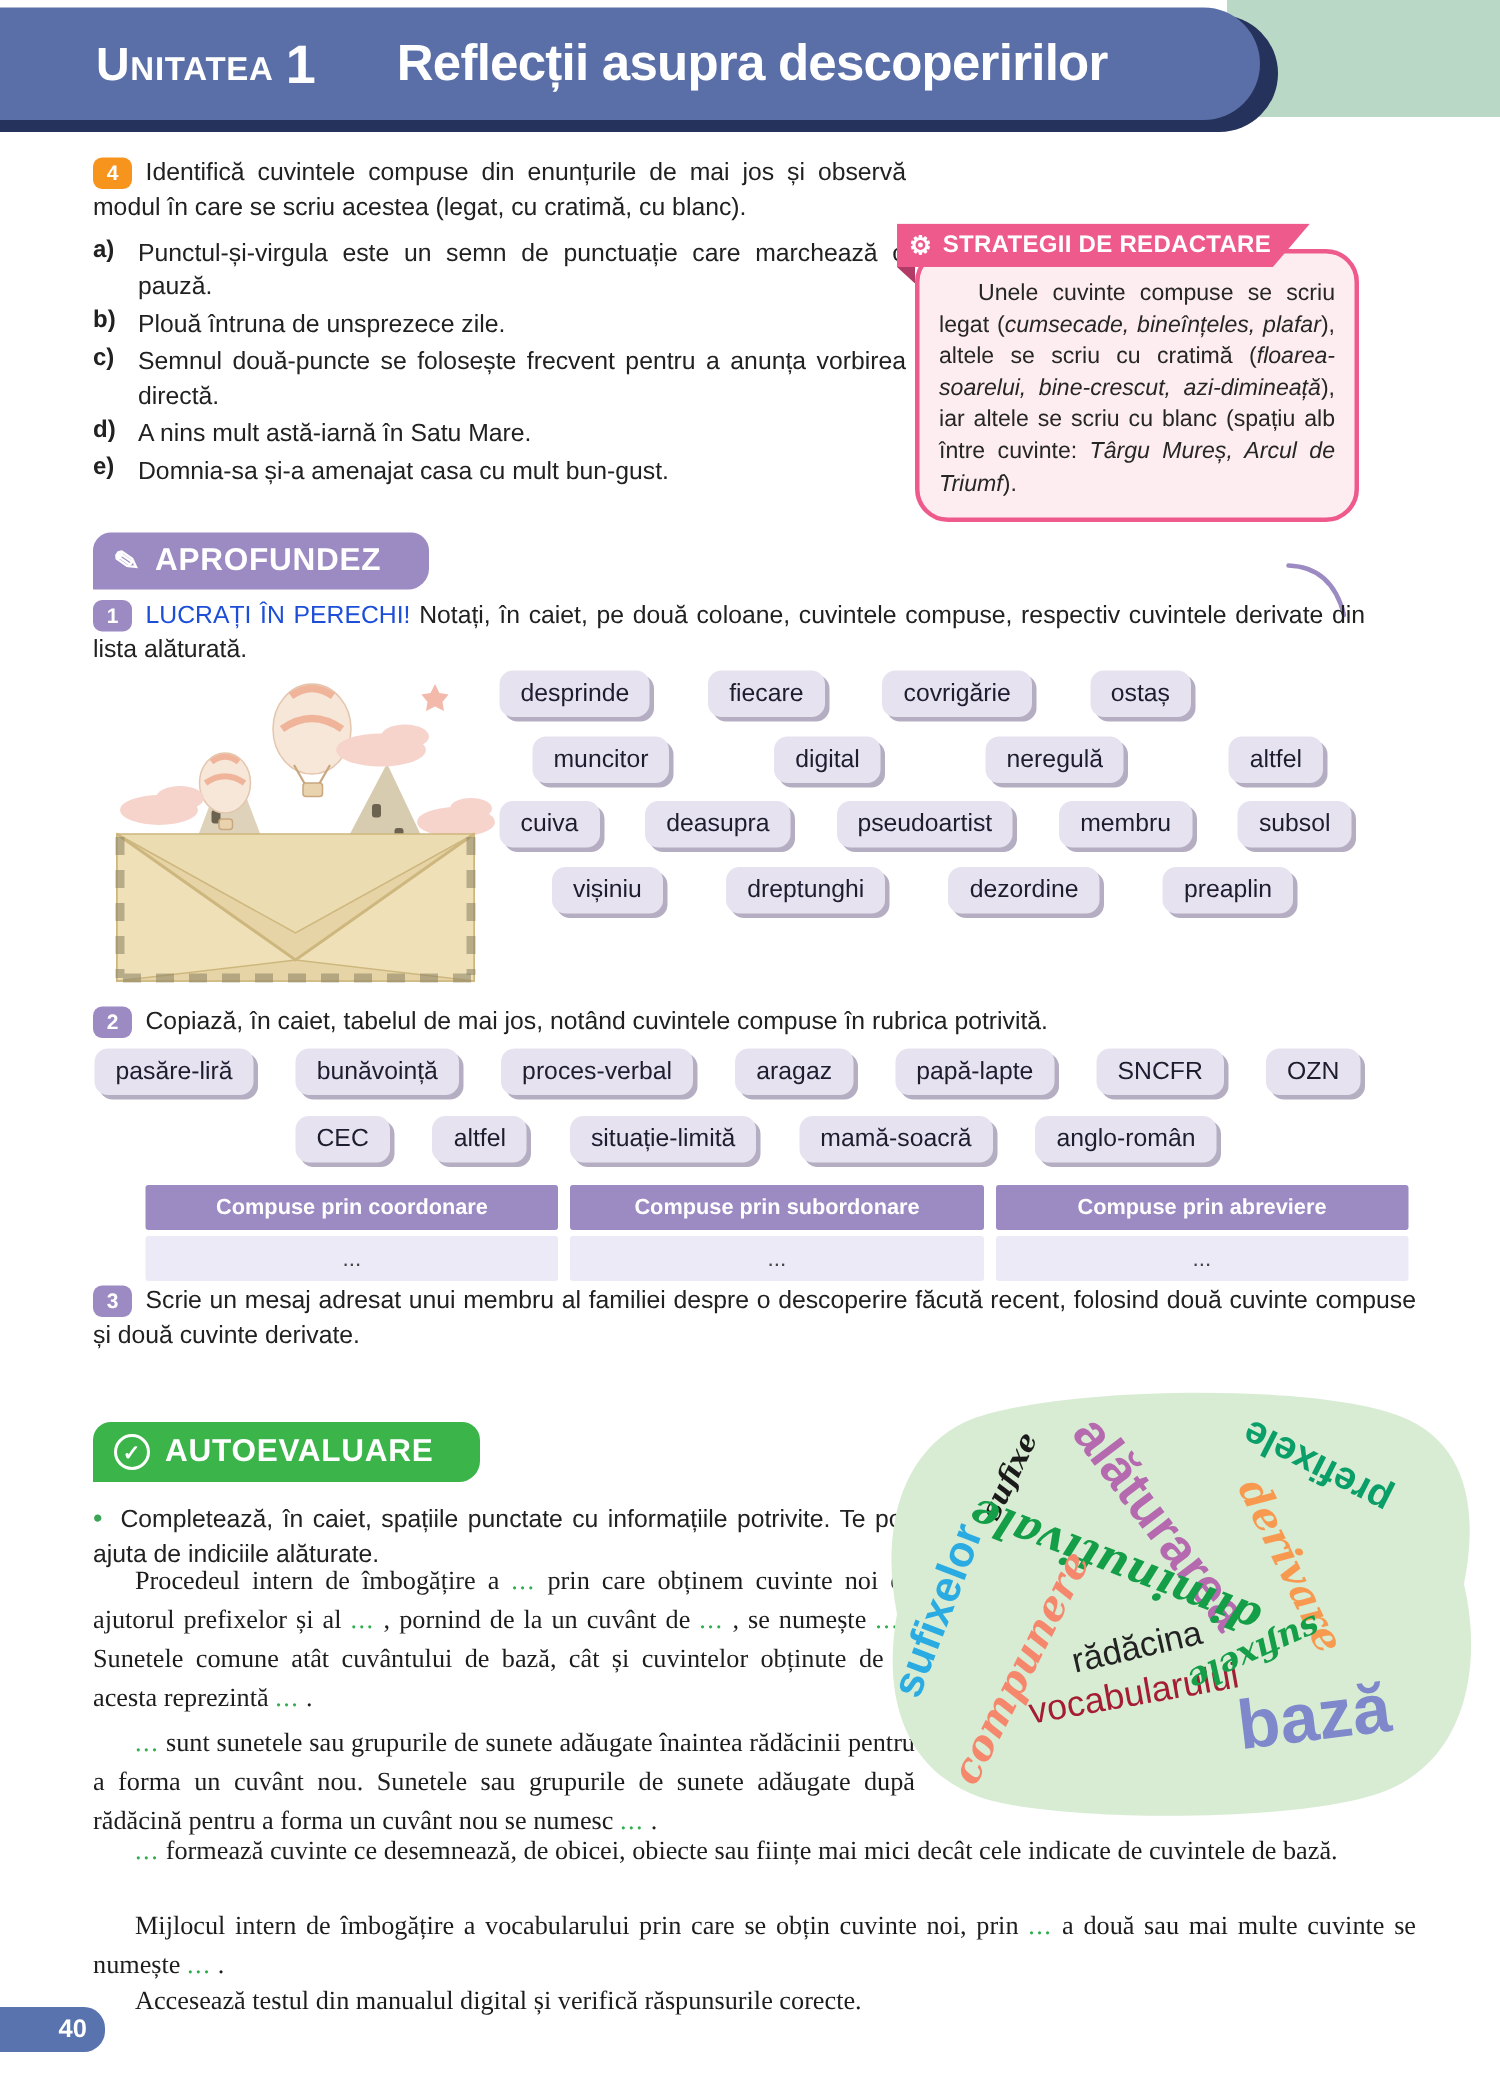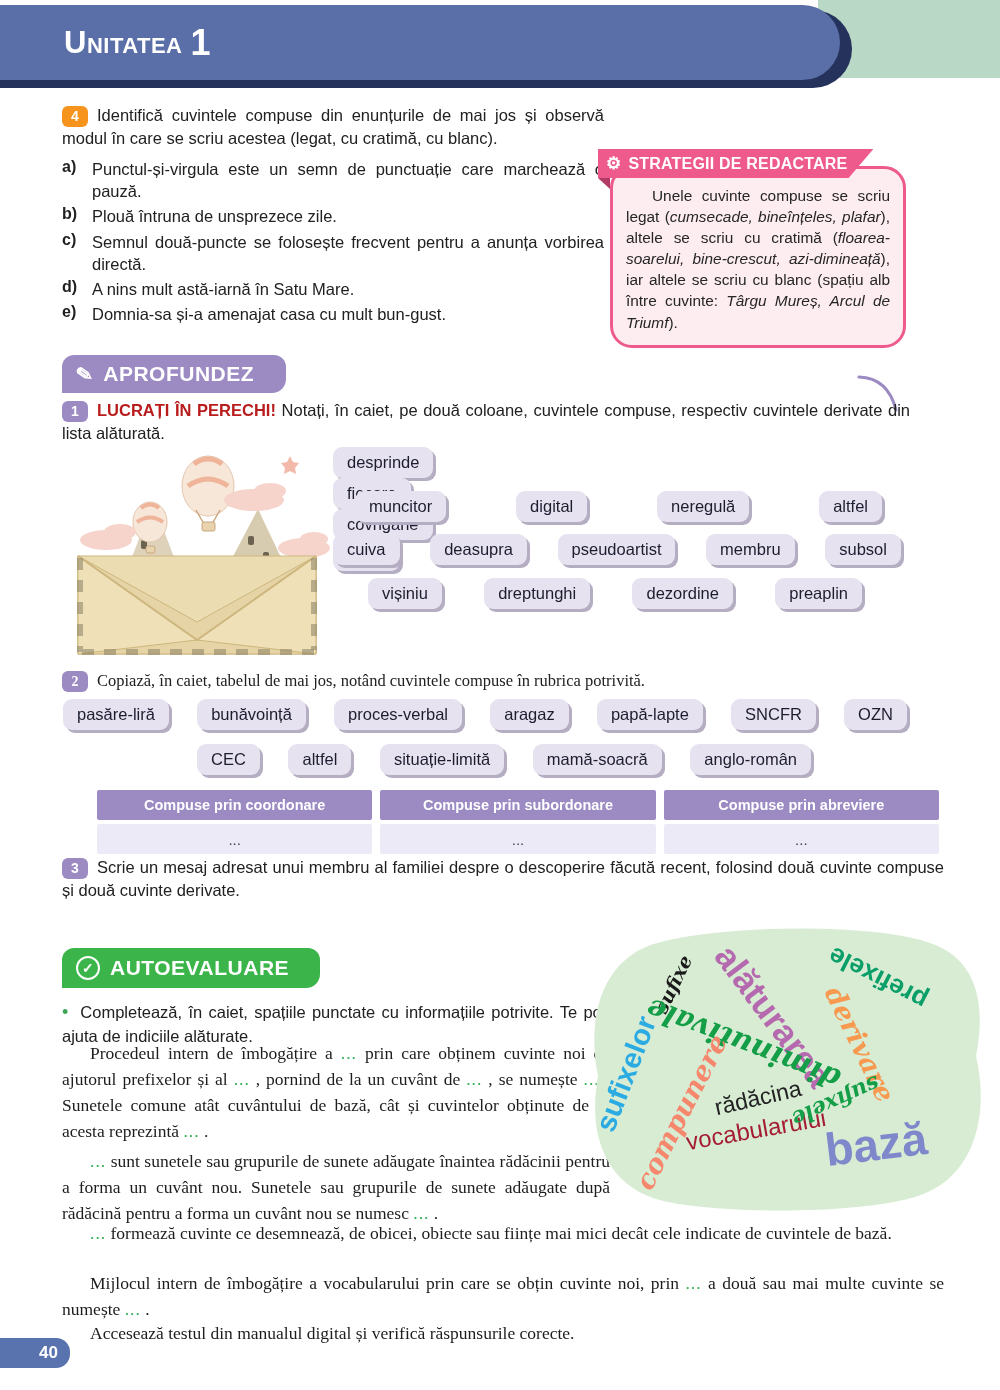--- a/index.html
+++ b/index.html
@@ -42,27 +42,27 @@
 
   
   .sec-banner{position:absolute;height:38px;display:flex;align-items:center;color:#fff;font-weight:bold;
               font-size:21px;border-radius:12px 12px 14px 0;padding:0 20px 0 14px;letter-spacing:.5px;box-sizing:border-box;}
   .sec-purple{background:#9c8ac3;left:62px;top:355px;width:224px;}
   .sec-green{background:#3bb54a;left:62px;top:948px;width:258px;height:40px;}
   .pen-ico{font-size:20px;margin-right:10px;transform:rotate(-10deg);}
   .check-ico{width:20px;height:20px;border:2.4px solid #fff;border-radius:50%;display:inline-flex;
              align-items:center;justify-content:center;font-size:14px;font-weight:bold;margin-right:10px;}
 
-  .lead-purple{color:#b91c1c;font-weight:bold;}
+  .lead-purple{color:#1d4ed8;font-weight:normal;}
 
   
   .chip-row{position:absolute;display:flex;justify-content:space-between;align-items:flex-start;}
   .chip{display:inline-flex;align-items:center;height:31px;padding:0 14px;background:#e7e2f0;
         border-radius:9px;font-size:16.5px;color:#1d1d30;box-shadow:3px 3px 0 #b5aec2;white-space:nowrap;}
-  .r1{left:333px;top:447px;width:461px;flex-direction:column;}
+  .r1{left:333px;top:447px;width:461px;}
   .r2{left:355px;top:491px;width:527px;text-align:right;}
   .r3{left:333px;top:534px;width:568px;}
   .r4{left:368px;top:578px;width:494px;}
   .r5{left:333px;top:621px;width:554px;}
   .ra{left:63px;top:699px;width:844px;}
   .rb{left:178px;top:744px;width:614px;padding-left:19px;}
 
   
   .cmp-table{position:absolute;left:63px;top:790px;width:842px;padding-left:34px;}
   .cmp-head,.cmp-body{display:grid;grid-template-columns:1fr 1fr 1fr;gap:8px;}
@@ -103,20 +103,21 @@
 </head>
 <body>
 
 <div class="page">
 
   <div class="green-corner"></div>
   <div class="banner-shadow"></div>
   <div class="banner">
     <span class="unit-label">Unitatea</span>
     <span class="unit-num">1</span>
+    <span class="banner-title">Reflecții asupra descoperirilor</span>
   </div>
 
   <div class="abs" style="left:62px;top:104px;width:542px;">
     <p class="prompt"><span class="badge orange">4</span><span>Identifică cuvintele compuse din enunțurile de mai jos și observă modul în care se scriu acestea (legat, cu cratimă, cu blanc).</span></p>
     <ul class="letter-list">
       <li>
           <span class="letter">a)</span>
           <span class="li-text">Punctul-și-virgula este un semn de punctuație care marchează o pauză.</span>
         </li>
       <li>
@@ -213,21 +214,21 @@
     <span class="chip">membru</span>
     <span class="chip">subsol</span>
   </div>
   <div class="chip-row r4">
     <span class="chip">vișiniu</span>
     <span class="chip">dreptunghi</span>
     <span class="chip">dezordine</span>
     <span class="chip">preaplin</span>
   </div>
 
-  <p class="prompt abs" style="left:62px;top:670px;width:860px;font-family:Liberation Serif, serif;"><span class="badge purple">2</span><span>Copiază, în caiet, tabelul de mai jos, notând cuvintele compuse în rubrica potrivită.</span></p>
+  <p class="prompt abs" style="left:62px;top:670px;width:860px;"><span class="badge purple">2</span><span>Copiază, în caiet, tabelul de mai jos, notând cuvintele compuse în rubrica potrivită.</span></p>
 
   <div class="chip-row ra">
     <span class="chip">pasăre-liră</span>
     <span class="chip">bunăvoință</span>
     <span class="chip">proces-verbal</span>
     <span class="chip">aragaz</span>
     <span class="chip">papă-lapte</span>
     <span class="chip">SNCFR</span>
     <span class="chip">OZN</span>
   </div>

